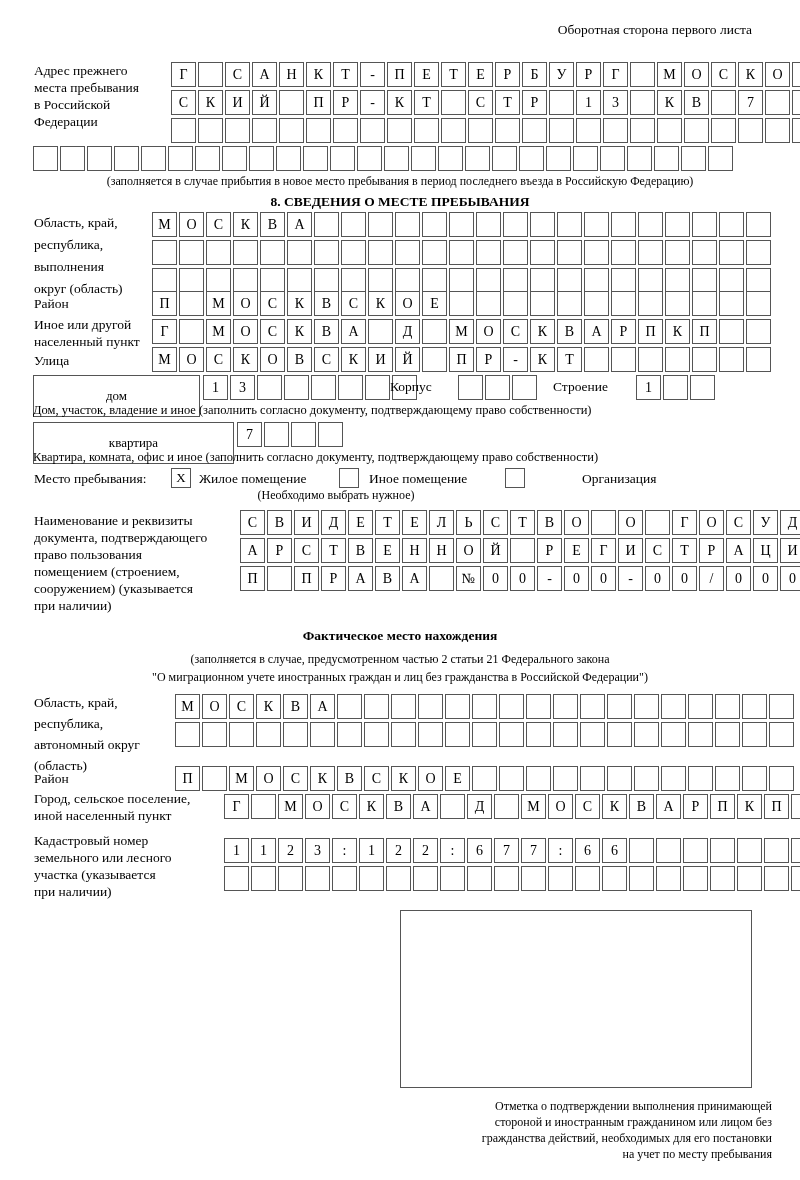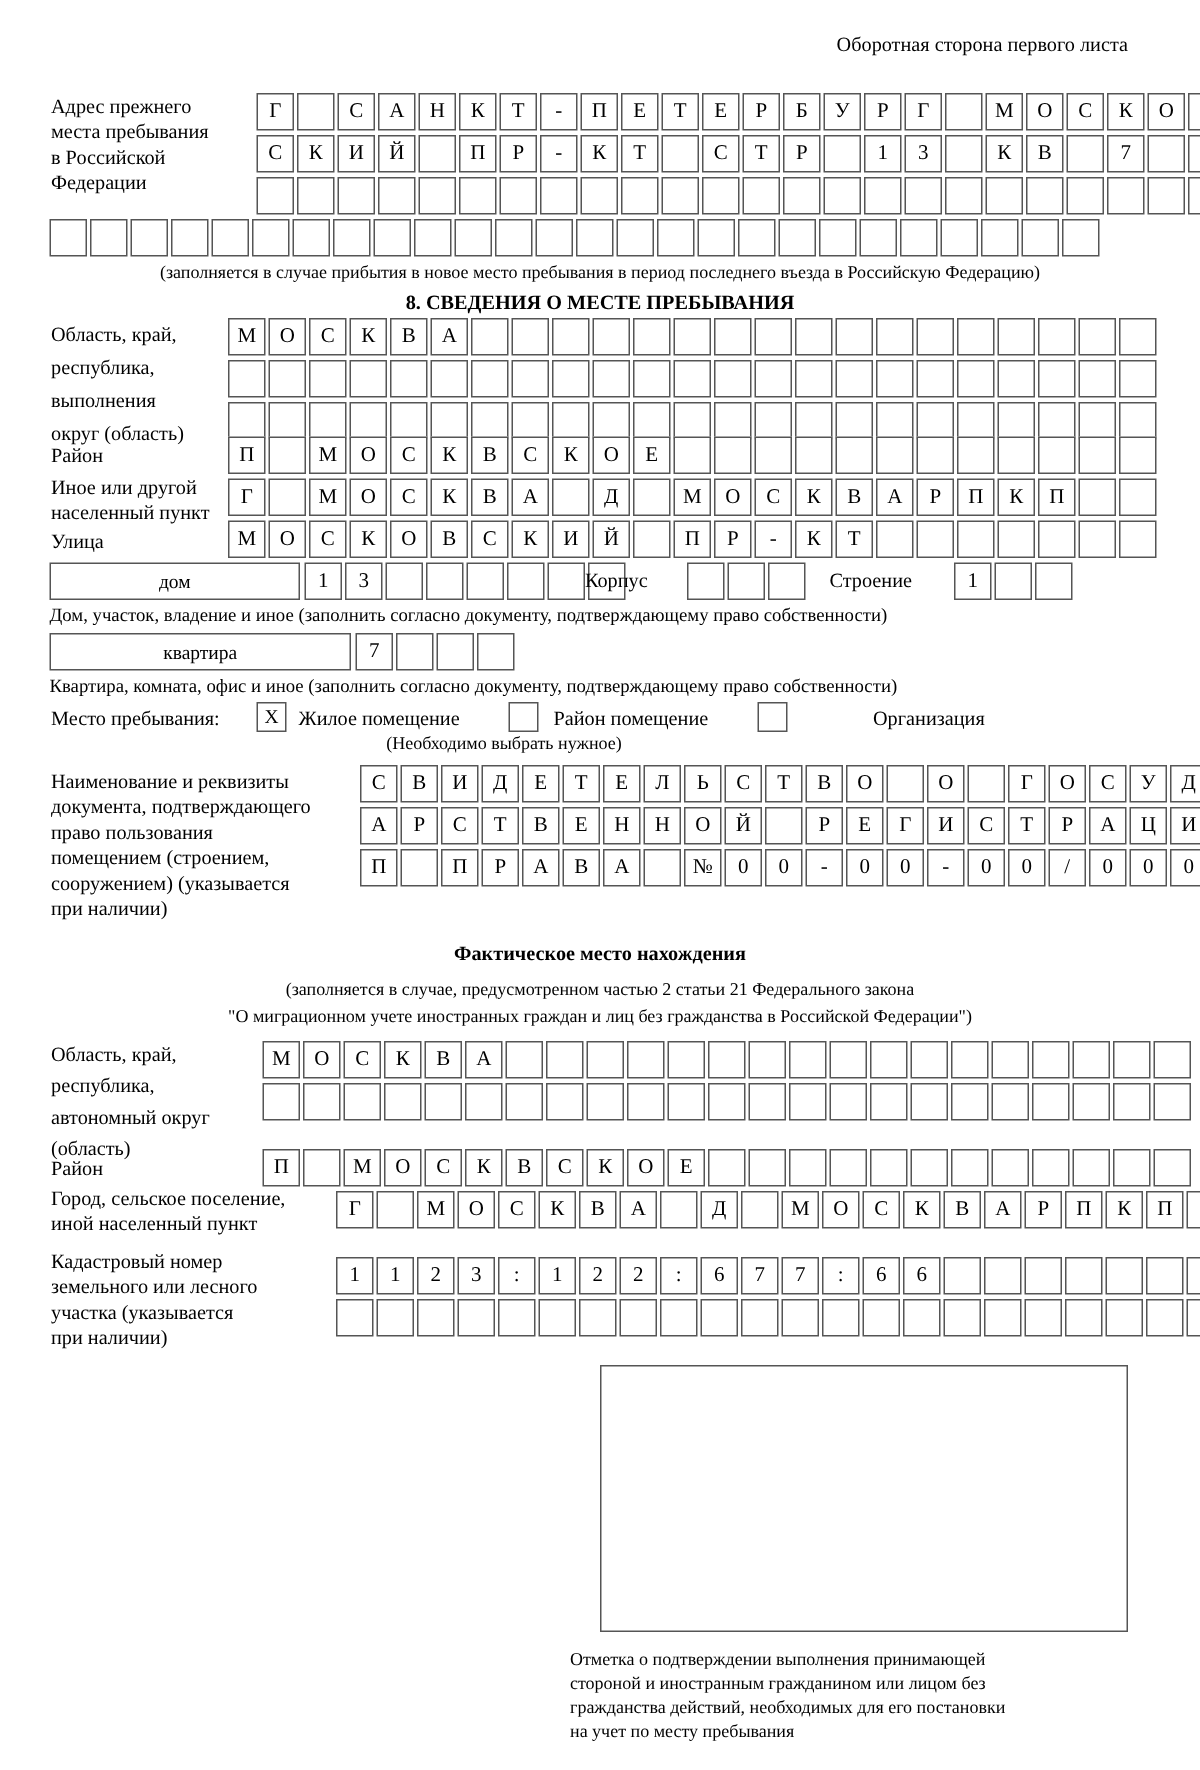--- a/index.html
+++ b/index.html
@@ -29,21 +29,21 @@
     margin-right: 2px;
     display: flex; align-items: center; justify-content: center;
     font-size: 14px;
     font-family: "Liberation Serif", serif;
     background: #fff;
   }
   .cell.blank { }
   .abs { position: absolute; }
 
   .wide-label {
-    border: 1px solid #555; height: 25px;
+    border: 1px solid #555; height: 42px;
     display: flex; align-items: center; justify-content: center;
     font-size: 13px; margin-right: 2px;
   }
   .plain-text { font-size: 13.5px; }
 
   .sect-title { font-size: 13.5px; font-weight: bold; text-align: center; }
 
   .note { font-size: 12px; text-align: center; }
   .note-l { font-size: 12.5px; }
 
@@ -53,21 +53,21 @@
     font-size: 13px; vertical-align: middle;
   }
 
   .bigbox {
     position: absolute; border: 1px solid #555;
     left: 400px; top: 910px; width: 352px; height: 178px;
   }
 
   .footnote {
     position: absolute; left: 380px; top: 1098px; width: 392px;
-    font-size: 12px; text-align: left; line-height: 16px;
+    font-size: 12px; text-align: right; line-height: 16px;
   }
 </style>
 </head>
 <body>
 
 <div class="page">
 
   <div class="hdr-right">Оборотная сторона первого листа</div>
 
   <div class="abs" style="left:34px; top:62px; width:140px;">
@@ -385,21 +385,21 @@
       <div class="cell blank"></div>
       <div class="cell blank"></div>
       <div class="cell blank"></div>
     </div>
   <div class="abs note-l" style="left:33px; top:450px;">Квартира, комната, офис и иное (заполнить согласно документу, подтверждающему право собственности)</div>
 
   <div class="abs lbl" style="left:34px; top:470px;">Место пребывания:</div>
   <span class="abs chk" style="left:171px; top:468px;">X</span>
   <div class="abs lbl" style="left:199px; top:470px;text-align:center;">Жилое помещение</div>
   <span class="abs chk" style="left:339px; top:468px;"></span>
-  <div class="abs lbl" style="left:369px; top:470px;">Район помещение</div>
+  <div class="abs lbl" style="left:369px; top:470px;">Иное помещение</div>
   <span class="abs chk" style="left:505px; top:468px;"></span>
   <div class="abs lbl" style="left:549px; top:470px;margin-left:33px;">Организация</div>
   <div class="abs note" style="left:171px; top:488px; width:330px;">(Необходимо выбрать нужное)</div>
 
   <div class="abs" style="left:34px; top:512px; width:210px;">
     <div class="lbl">Наименование и реквизиты</div>
     <div class="lbl">документа, подтверждающего</div>
     <div class="lbl">право пользования</div>
     <div class="lbl">помещением (строением,</div>
     <div class="lbl">сооружением) (указывается</div>

